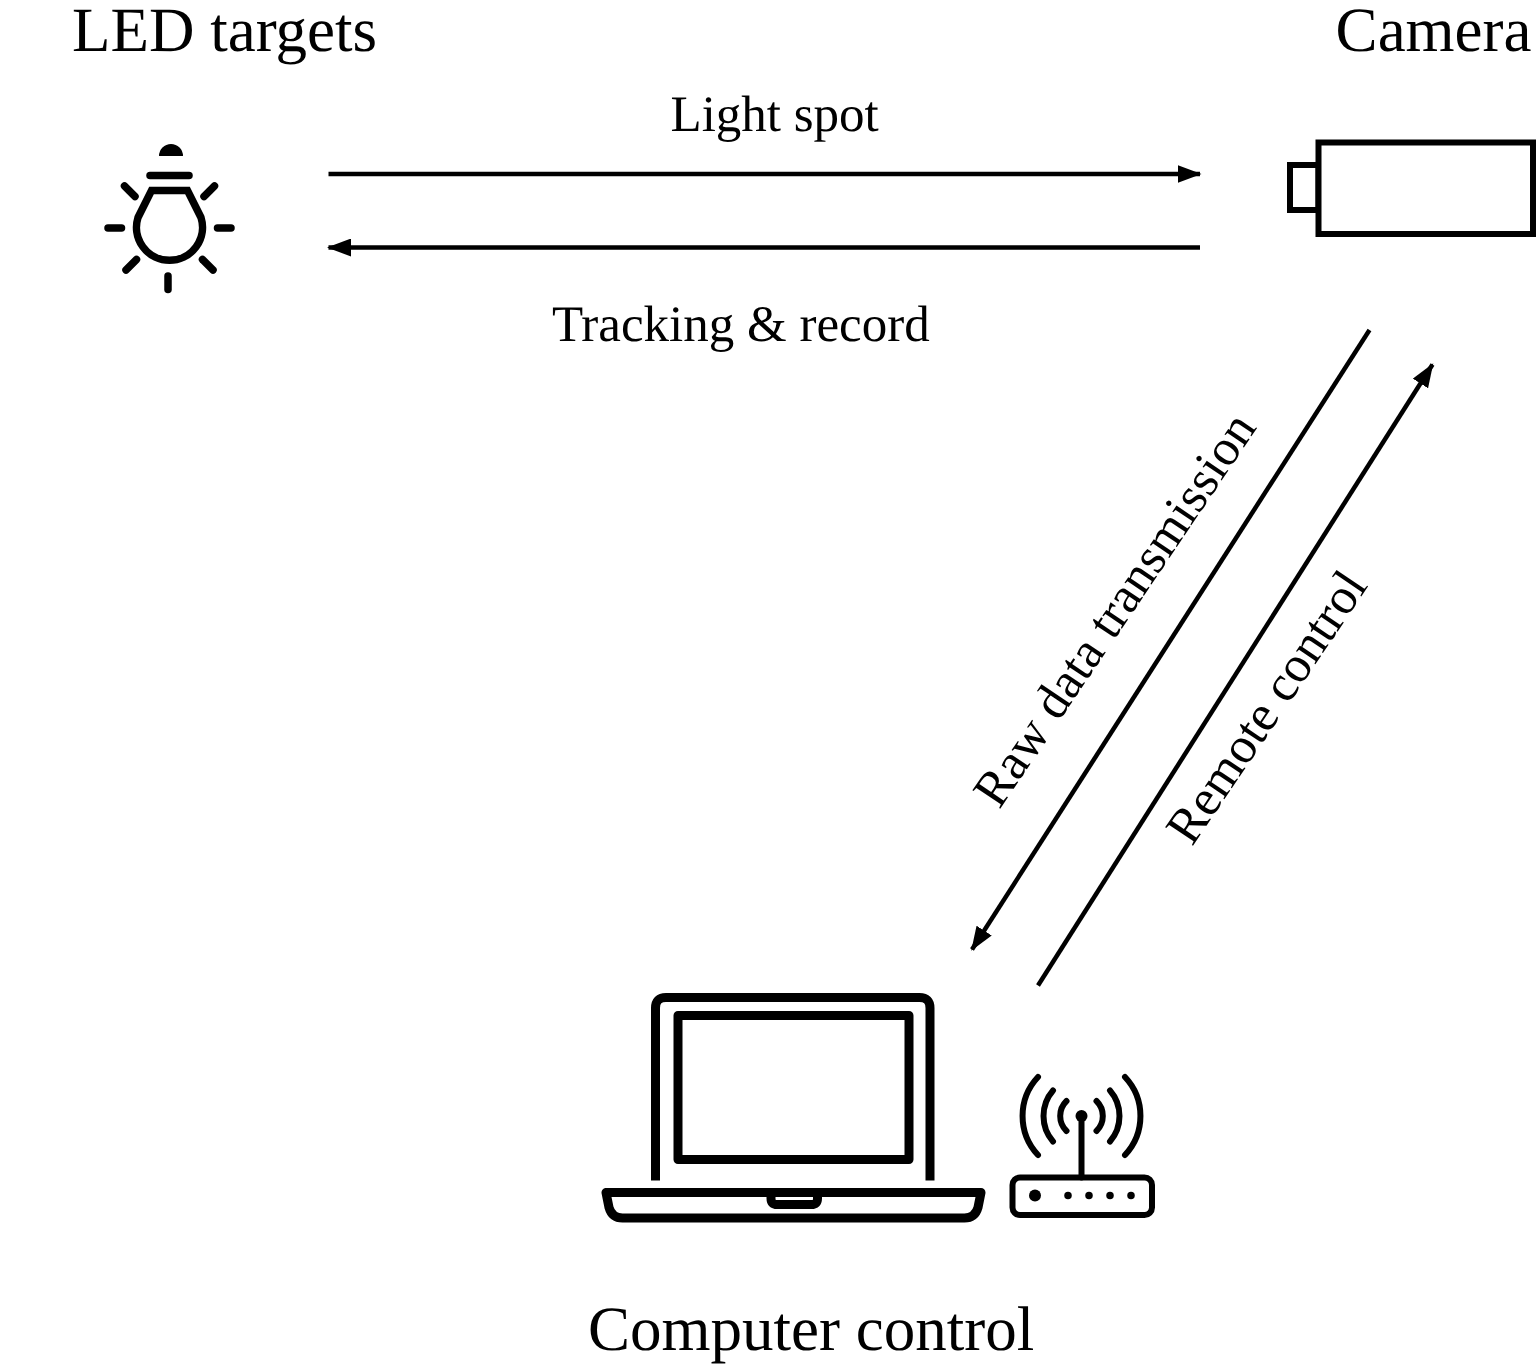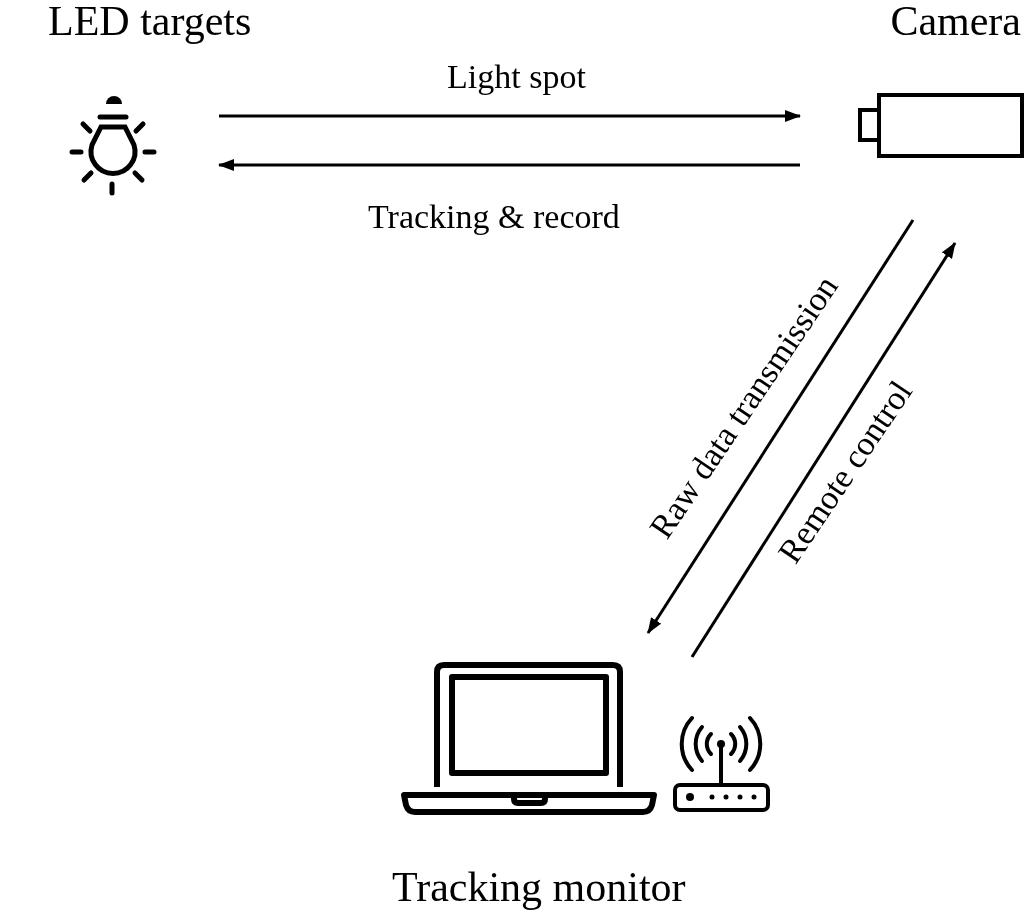--- a/index.html
+++ b/index.html
@@ -72,17 +72,17 @@
   </g>
 
   <line x1="219" y1="116" x2="800" y2="116" stroke="#000" stroke-width="3" marker-end="url(#arrowhead-big)"></line>
   <line x1="800" y1="165" x2="219" y2="165" stroke="#000" stroke-width="3" marker-end="url(#arrowhead-big)"></line>
   <line x1="913" y1="220" x2="648" y2="633" stroke="#000" stroke-width="3" marker-end="url(#arrowhead-big)"></line>
   <line x1="692" y1="657" x2="955" y2="243" stroke="#000" stroke-width="3" marker-end="url(#arrowhead-big)"></line>
 </svg>
 
 <div id="lbl-led" class="label title">LED targets</div>
 <div id="lbl-camera" class="label title">Camera</div>
-<div id="lbl-computer" class="label title">Tracking monitor</div>
+<div id="lbl-computer" class="label title">Computer control</div>
 <div id="lbl-light" class="label edge-label">Light spot</div>
 <div id="lbl-track" class="label edge-label">Tracking &amp; record</div>
 <div id="lbl-raw" class="label edge-label">Raw data transmission</div>
 <div id="lbl-remote" class="label edge-label">Remote control</div>
 
 </body></html>

